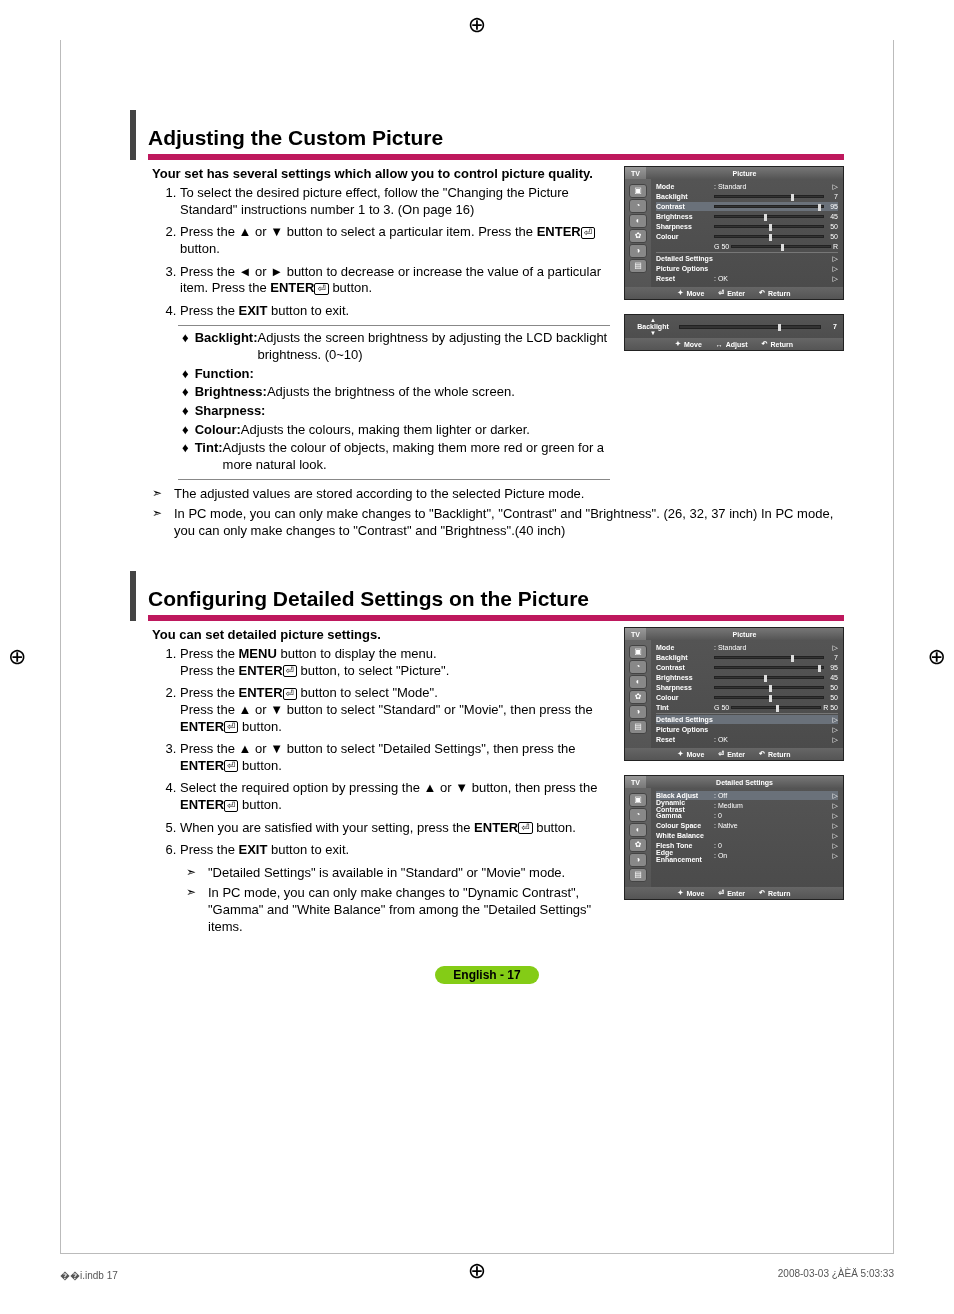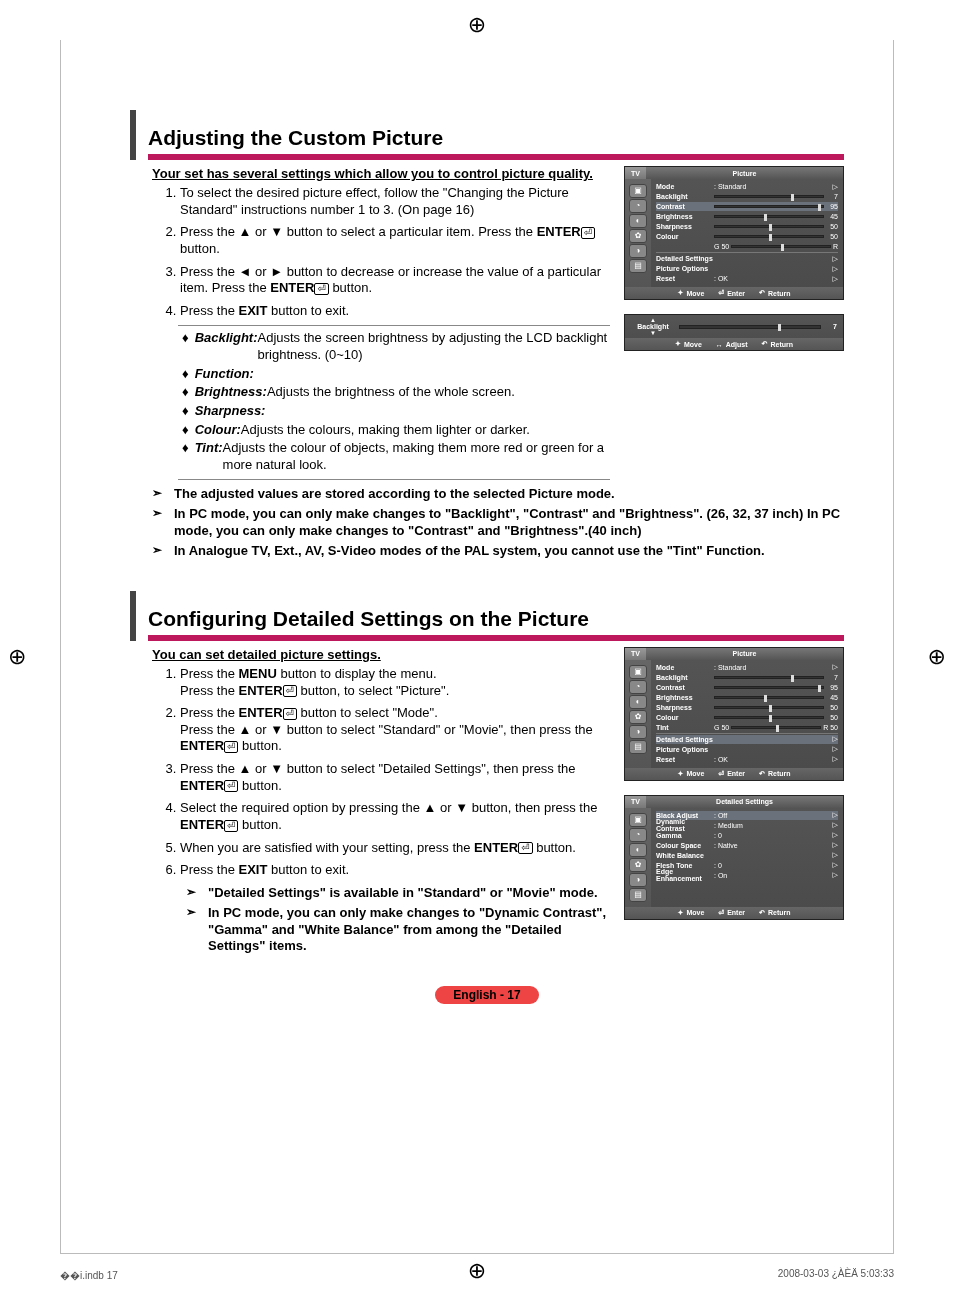--- a/index.html
+++ b/index.html
@@ -77,21 +77,20 @@
     flex: 1;
     padding-left: 22px;
   }
   .rightcol {
     width: 220px;
     flex: 0 0 220px;
   }
   .intro {
     font-weight: bold;
     margin-bottom: 4px;
-    text-decoration: underline;
   }
   ol.steps {
     list-style: decimal;
     margin-left: 28px;
   }
   ol.steps li {
     margin-bottom: 6px;
     line-height: 1.28;
   }
   .defbox {
@@ -99,26 +98,25 @@
     border-bottom: 1px solid #888;
     margin: 6px 0 6px 26px;
     padding: 4px 2px;
   }
   .defbox .row {
     display: flex;
     margin-bottom: 2px;
     line-height: 1.28;
   }
   .defbox .bul { margin: 0 6px 0 2px; }
-  .defbox .dt { font-weight: bold; font-style: italic; }
+  .defbox .dt { font-weight: bold; }
   .defbox .dd { }
   ul.arrow {
     list-style: none;
     margin-left: 22px;
-    font-weight: bold;
   }
   ul.arrow li {
     position: relative;
     padding-left: 22px;
     margin-bottom: 3px;
     line-height: 1.3;
   }
   ul.arrow li::before {
     content: "➣";
     position: absolute;
@@ -229,21 +227,21 @@
   }
   .osd.slim .brow .slider { flex:1; height:4px; }
   .osd.slim .brow .val { width: 12px; text-align:right; font-weight:bold; }
 
   .pagefoot {
     text-align: center;
     margin-top: 28px;
   }
   .pagefoot .pill {
     display: inline-block;
-    background: #ef4444;
+    background: #84cc16;
     border-radius: 10px;
     padding: 2px 18px;
     font-size: 12px;
     font-weight: bold;
   }
   .printinfo {
     position: absolute;
     left: 60px; right: 60px;
     bottom: 32px;
     display: flex;
@@ -451,21 +449,20 @@
                 <span>Return</span>
               </span>
             </div>
           </div>
       </div>
     </div>
 
     <ul class="arrow" id="notes1">
         <li>The adjusted values are stored according to the selected Picture mode.</li>
         <li>In PC mode, you can only make changes to "Backlight", "Contrast" and "Brightness". (26, 32, 37 inch) In PC mode, you can only make changes to "Contrast" and "Brightness".(40 inch)</li>
-        <li>In Analogue TV, Ext., AV, S-Video modes of the PAL system, you cannot use the "Tint" Function.</li>
       </ul>
 
     <div style="height:28px"></div>
     <div class="sect-head">
       <div class="sect-bar"></div>
       <div class="sect-title">Configuring Detailed Settings on the Picture</div>
     </div>
 
     <div class="two-col">
       <div class="leftcol">

